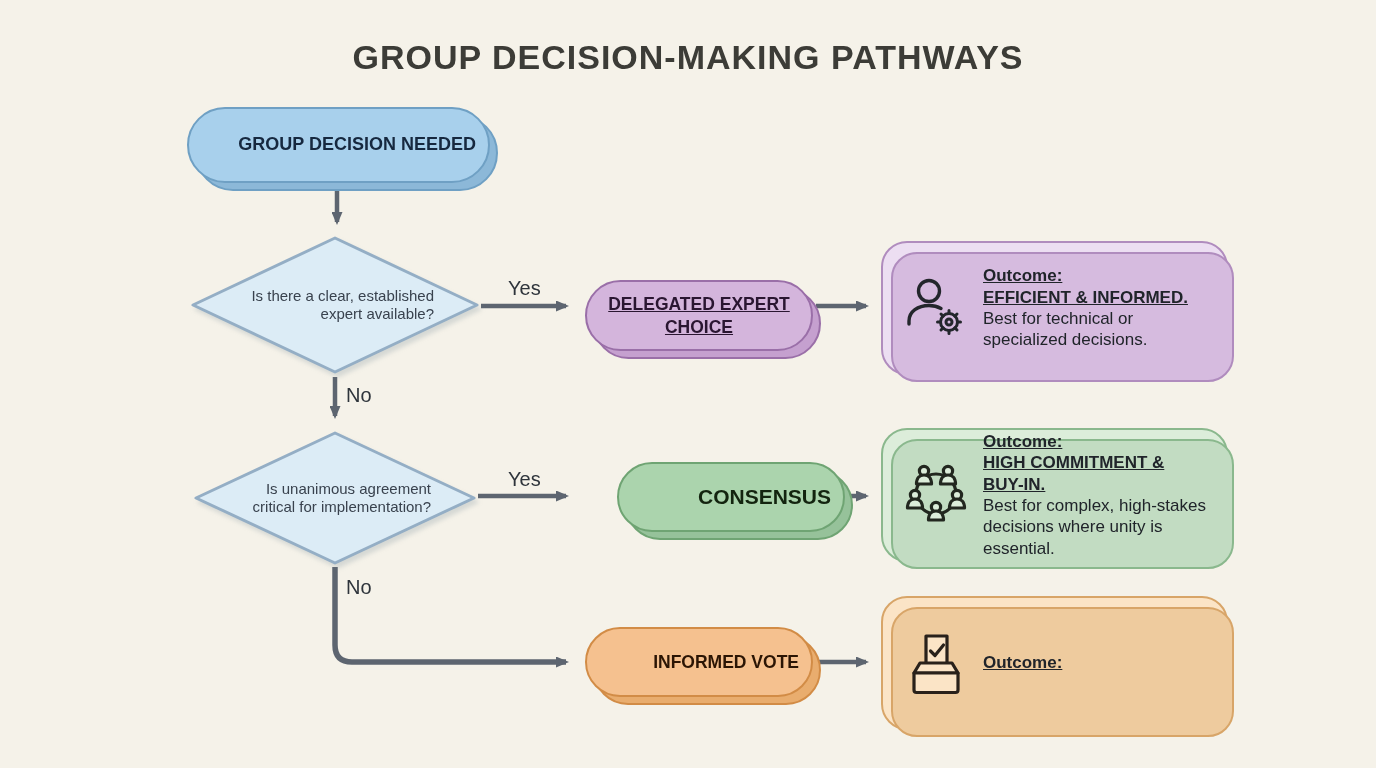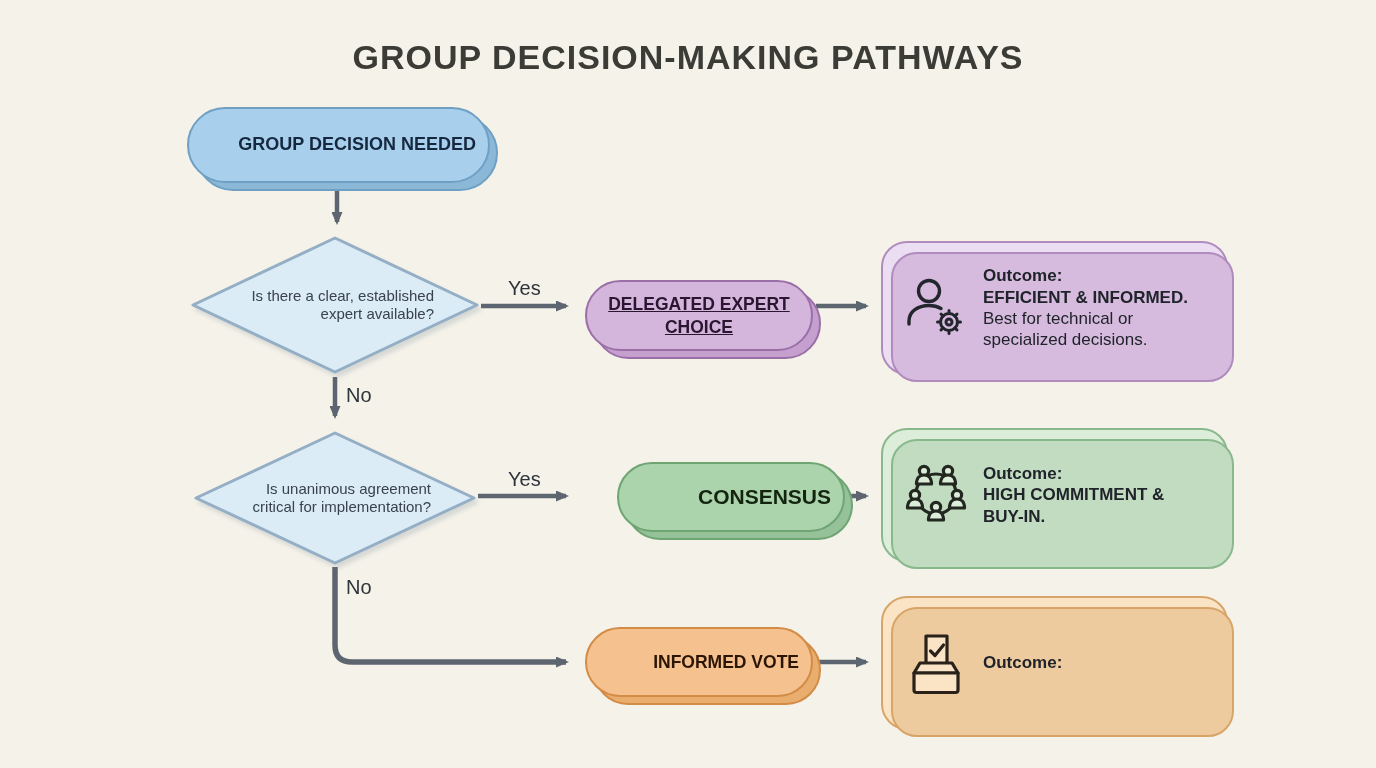--- a/index.html
+++ b/index.html
@@ -53,21 +53,21 @@
     position:absolute; left:881px; width:347px; height:134px; z-index:3;
     display:flex; align-items:center; gap:14px; padding:12px 18px 12px 20px;
     border-radius:26px; border:2px solid;
   }
   .card .under {
     position:absolute; inset:0; border-radius:26px; z-index:-1;
     transform:translate(8px,9px); border:2px solid;
   }
   .card .icn { flex:0 0 66px; height:66px; }
   .card .txt { font-size:17px; line-height:1.26; color:#20242a; }
-  .card .txt .b { font-weight:700; }
+  .card .txt .b { font-weight:700;text-decoration:underline; }
   .card-purple { top:241px; background:var(--purple_card_fill,#ecdef2); border-color:var(--purple_card_border,#b08cbe); }
   .card-purple .under { background:#d6bbdf; border-color:#b08cbe; }
   .card-green { top:428px; background:var(--green_card_fill,#dcedda); border-color:var(--green_card_border,#8ab88d); }
   .card-green .under { background:#c2dcc2; border-color:#8ab88d; }
   .card-orange { top:596px; background:var(--orange_card_fill,#fbe4c6); border-color:var(--orange_card_border,#d8a568); }
   .card-orange .under { background:#eecb9e; border-color:#d8a568; }
   
   #wires { position:absolute; inset:0; z-index:2; pointer-events:none; }
   .edge-label {
     position:absolute; z-index:4; font-size:20px; color:#2e343b;
@@ -182,20 +182,21 @@
           </g>
         <g transform="translate(33,50)">
             <circle cx="0" cy="-5" r="4.6"></circle>
             <path d="M-7.5 8 C-7.5 1.5 -4 -1 0 -1 C4 -1 7.5 1.5 7.5 8 Z"></path>
           </g>
       </g>
     </svg>
     <div class="txt">
       <div class="b">Outcome:</div>
       <div class="b">HIGH COMMITMENT &amp; BUY-IN.</div>
+      <div>Best for complex, high-stakes decisions where unity is essential.</div>
     </div>
   </div>
 
   <div class="card card-orange">
     <span class="under"></span>
     <svg class="icn" viewBox="0 0 66 66" fill="none" stroke="#29211a" stroke-width="3.2" stroke-linecap="round" stroke-linejoin="round">
       <rect x="23" y="6" width="21" height="28" fill="#fbe4c6"></rect>
       <path d="M27.5 21 L32 25.5 L40.5 15"></path>
       <path d="M17 33 L49 33 L55 43 L11 43 Z" fill="#fbe4c6"></path>
       <path d="M11 43 L55 43 L55 60 C55 61.5 54 62.5 52.5 62.5 L13.5 62.5 C12 62.5 11 61.5 11 60 Z" fill="#fbe4c6"></path>

